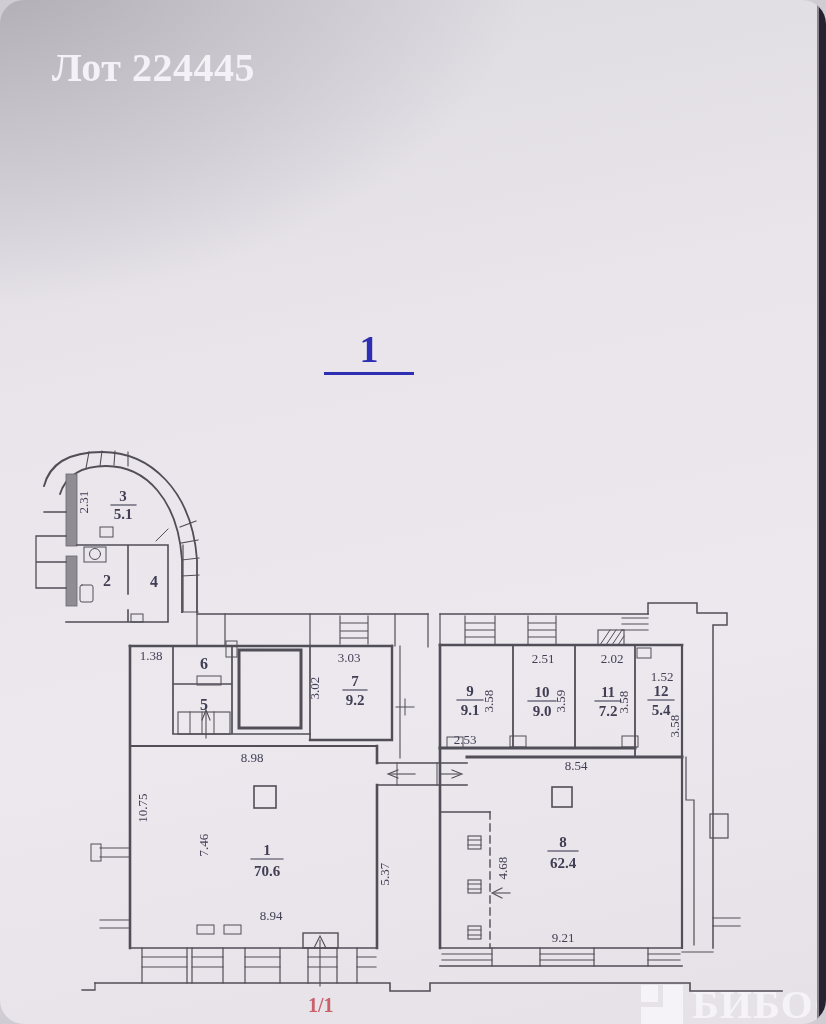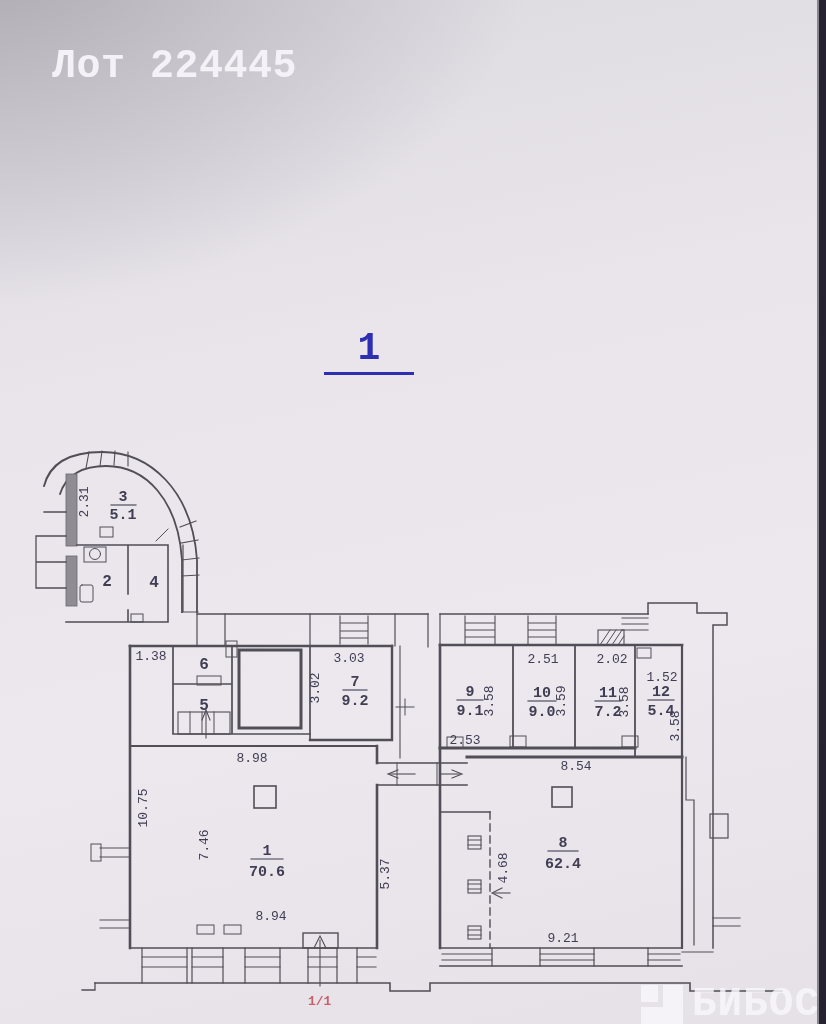--- a/index.html
+++ b/index.html
@@ -1,42 +1,43 @@
 <!DOCTYPE html>
 <html><head>
 <meta charset="utf-8">
 <style>
   html,body{margin:0;padding:0;background:#cfccd3;}
   .screen{
     position:relative;width:826px;height:1024px;overflow:hidden;
-    font-family:Liberation Mono, monospace;
+    font-family:Liberation Serif, serif;
     background:
       radial-gradient(ellipse 760px 500px at -6% -8%, #a5a2a9 0%, #c6c3ca 42%, rgba(232,228,234,0) 78%),
       linear-gradient(168deg,#dcd9df 0%,#e9e5eb 35%,#ece8ee 65%,#e5e1e7 100%);
+    border-radius: 24px;
   }
   .lot-title{
     position:absolute;left:52px;top:44px;
     font-size:40px;font-weight:600;letter-spacing:.5px;color:#f4f2f6;
   }
   .floor-heading{
     position:absolute;left:324px;top:330px;display:flex;align-items:flex-end;
     color:#2e2eb2;
   }
   .floor-heading .num{
     display:inline-block;min-width:90px;text-align:center;
     font-size:38px;font-weight:600;line-height:1;
     border-bottom:3px solid #2e2eb2;padding-bottom:4px;
   }
   .floor-heading .word{
     font-size:33px;font-weight:600;letter-spacing:1px;margin-left:5px;padding-bottom:4px;
   }
   .plan-svg{position:absolute;left:0;top:0;}
   .page-label{
     position:absolute;left:308px;top:994px;
-    font-size:13px;font-weight:600;color:#c44a55;opacity:.85;
+    font-size:20px;font-weight:600;color:#c44a55;opacity:.85;
   }
   .watermark{
     position:absolute;left:641px;top:985px;display:flex;align-items:flex-start;gap:9px;
     white-space:nowrap;
   }
   .watermark .wm-text{
     font-size:41px;font-weight:700;letter-spacing:1px;line-height:.95;
     color:rgba(249,247,251,0.82);
   }
   .edge-strip{

